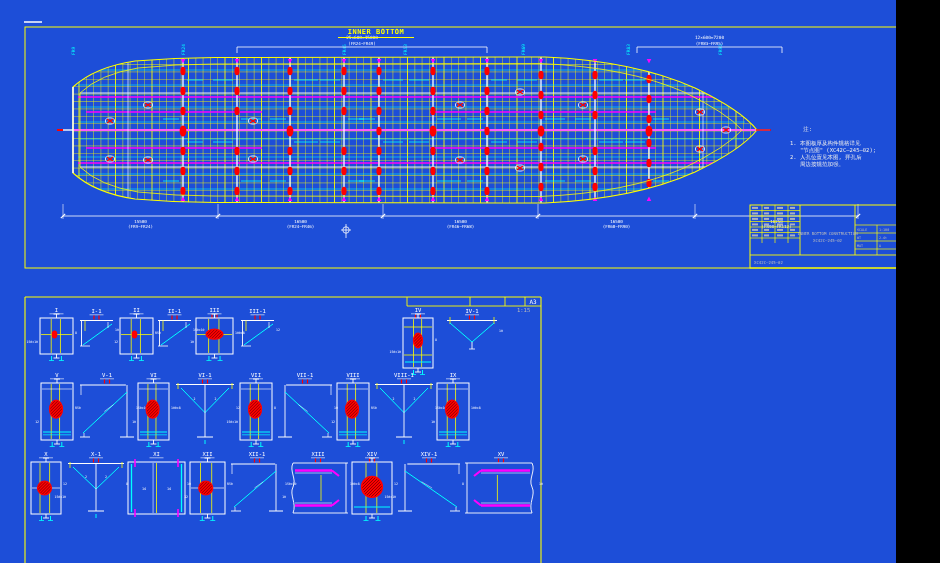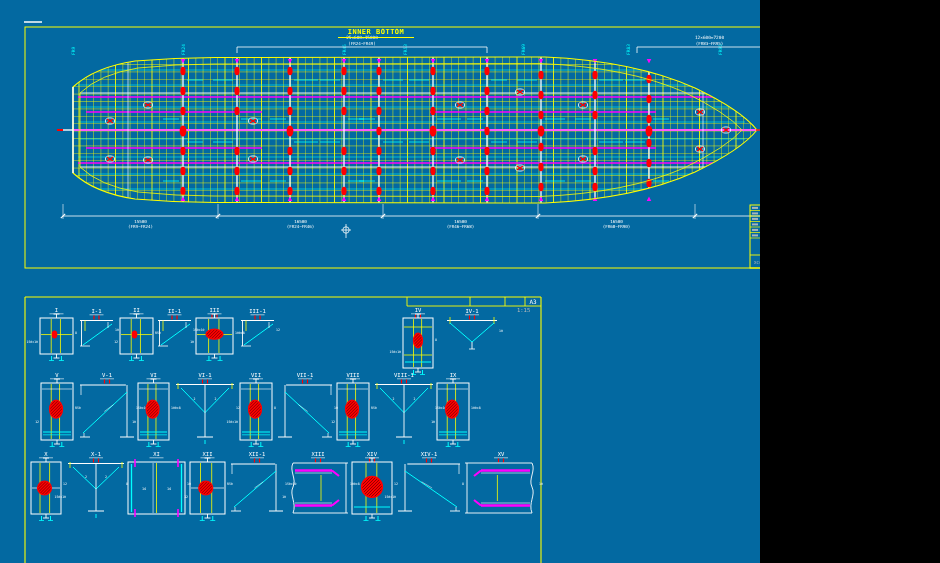--- a/index.html
+++ b/index.html
@@ -1,16 +1,16 @@
 <!DOCTYPE html>
 <html><head>
 <meta charset="utf-8">
 <style>
   html,body{margin:0;padding:0;background:#000;}
-  #stage{position:relative;width:760px;height:563px;background:#0369a1;overflow:hidden;
+  #stage{position:relative;width:896px;height:563px;background:#1d4ed8;overflow:hidden;
          font-family:"DejaVu Sans Mono",monospace;}
   #gfx{position:absolute;left:0;top:0;}
   svg text{font-family:"DejaVu Sans Mono",monospace;}
   .ovl{position:absolute;white-space:pre;}
   #title{left:338px;top:28px;width:76px;text-align:center;color:#FFFF00;
          font-size:7px;font-weight:bold;letter-spacing:.5px;
          border-bottom:1px solid #FFFF00;padding-bottom:1px;}
   #notes{left:790px;top:119px;width:126px;color:#EDEDED;font-size:5.5px;line-height:7px;}
   #corner{left:525px;top:297px;width:16px;height:9px;line-height:9px;text-align:center;
           color:#FFF;font-size:6px;}

